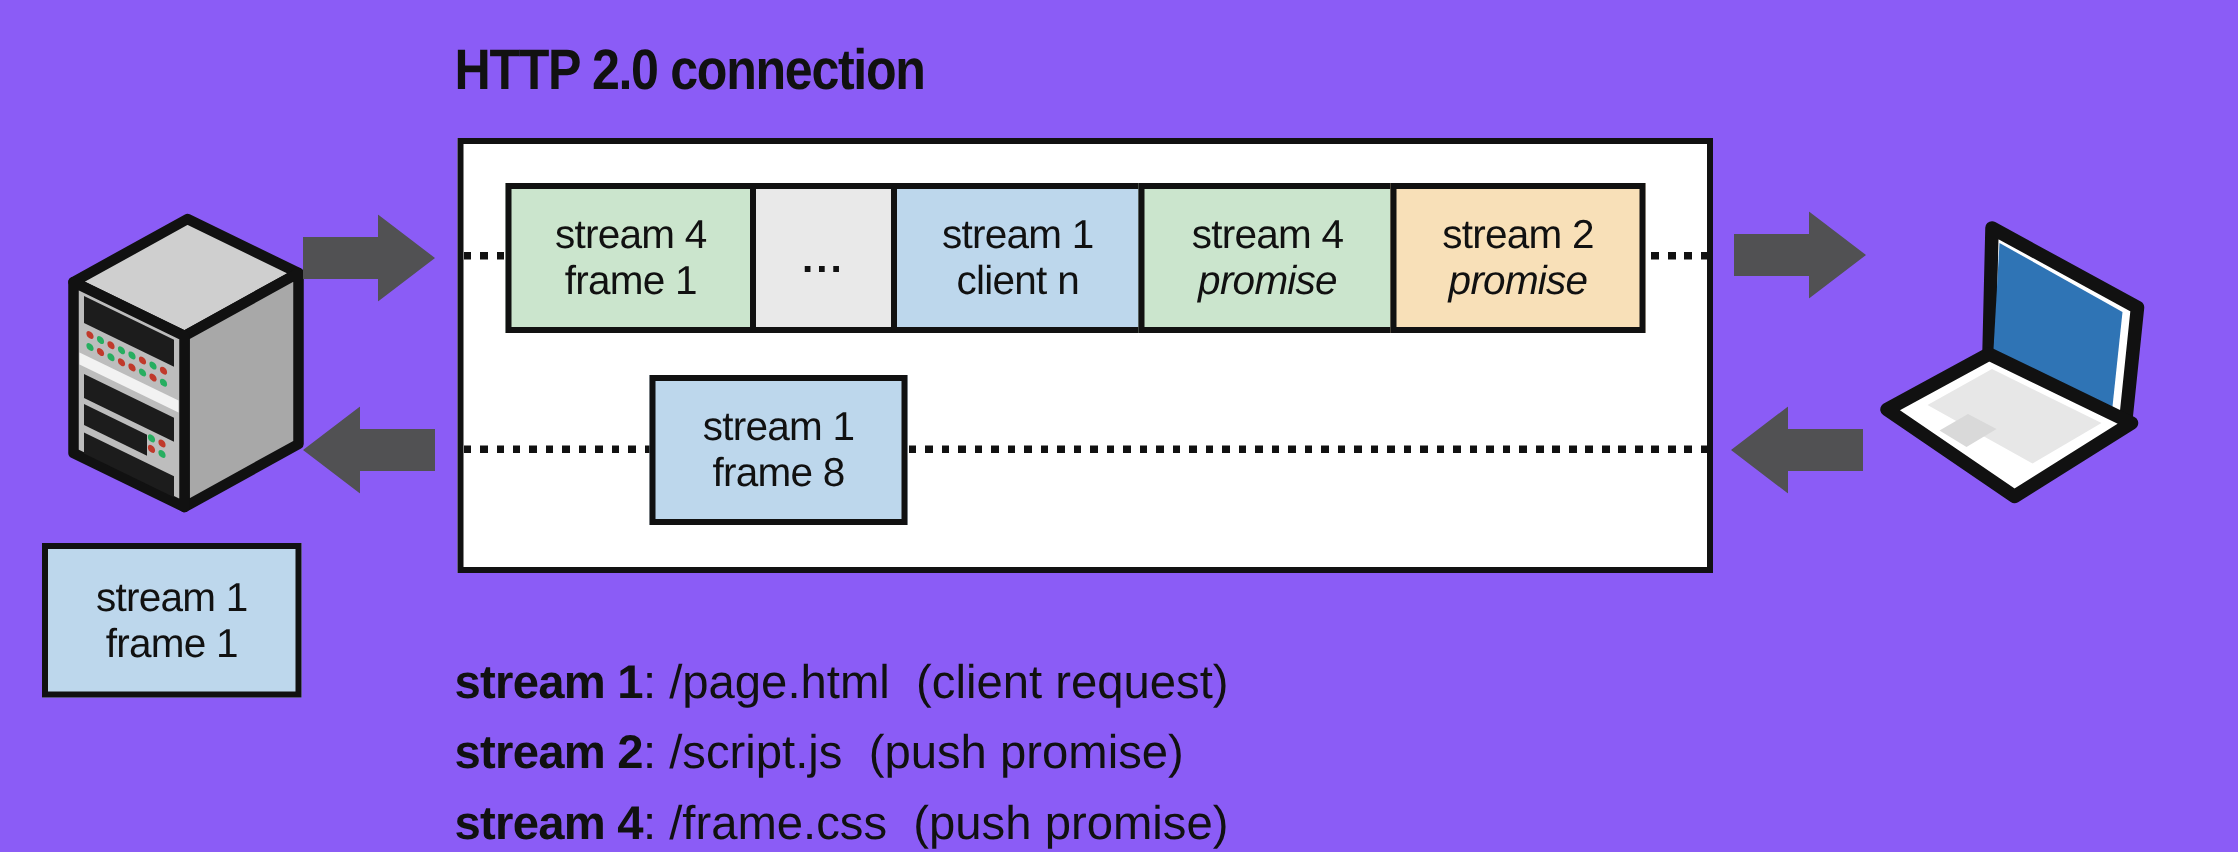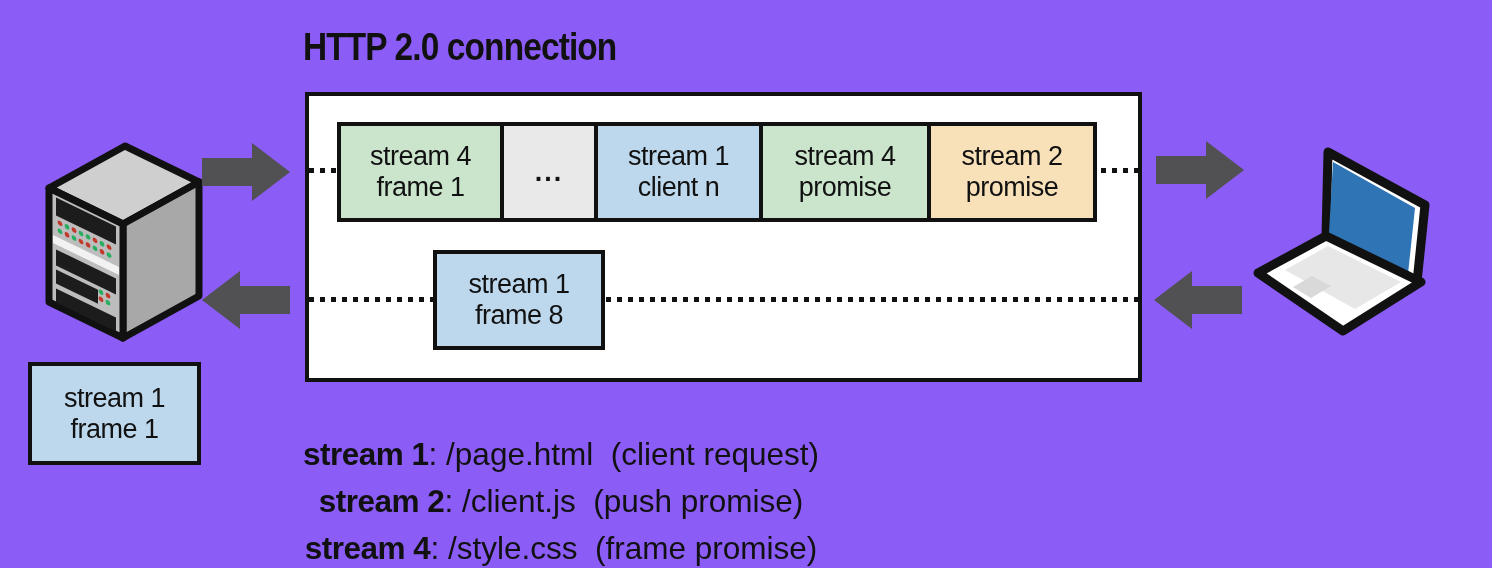--- a/index.html
+++ b/index.html
@@ -25,31 +25,31 @@
   .frame-row{
     position:absolute;left:28px;top:26px;display:flex;z-index:2;
   }
   .frame{
     border:4px solid #111;box-sizing:border-box;height:100px;
     display:flex;flex-direction:column;justify-content:center;align-items:center;
     font-size:27px;line-height:31px;letter-spacing:-.5px;text-align:center;
   }
   .frame + .frame{margin-left:-4px;}
   .f1{width:167px;} .f2{width:98px;} .f3{width:169px;} .f4{width:172px;} .f5{width:170px;}
-  .frame .it{}
+  .frame .it{font-style:italic;}
   .frame-return{
     position:absolute;left:124px;top:154px;width:172px;height:100px;z-index:2;
   }
   .frame-client{
     position:absolute;left:28px;top:362px;width:173px;height:103px;
   }
   .ellipsis-label{font-size:27px;font-weight:bold;letter-spacing:2px;}
   .icon{position:absolute;}
   .legend{position:absolute;left:303px;top:431px;font-size:31.5px;line-height:47px;}
-  .legend-line{white-space:pre;text-align:center;}
+  .legend-line{white-space:pre;}
   .legend-term{font-weight:bold;letter-spacing:-.5px;}
 </style>
 </head>
 <body>
 
 <div class="canvas">
 
   <div class="title">HTTP 2.0 connection</div>
 
   <svg class="icon" style="left:36px;top:124px" width="176" height="232" viewBox="0 0 176 232">
@@ -147,17 +147,17 @@
     <polygon points="85,14 182,67 174,144 83,98" fill="#ffffff" stroke="#111" stroke-width="9" stroke-linejoin="round"></polygon>
     <polygon points="90,24 172,70 165,136 86,95" fill="#2f74b5"></polygon>
 
     <polygon points="15,135 83,98 178,144 100,193" fill="#ffffff" stroke="#111" stroke-width="9" stroke-linejoin="round"></polygon>
     <polygon points="42,132 85,108 158,144 112,171" fill="#e7e7e7"></polygon>
     <polygon points="50,149 69,138 88,148 68,160" fill="#d9d9d9"></polygon>
   </svg>
 
   <div class="legend">
     <div class="legend-line"><span class="legend-term">stream 1</span><span>: /page.html  (client request)</span></div>
-    <div class="legend-line"><span class="legend-term">stream 2</span><span>: /client.js  (push promise)</span></div>
-    <div class="legend-line"><span class="legend-term">stream 4</span><span>: /style.css  (frame promise)</span></div>
+    <div class="legend-line"><span class="legend-term">stream 2</span><span>: /script.js  (push promise)</span></div>
+    <div class="legend-line"><span class="legend-term">stream 4</span><span>: /frame.css  (push promise)</span></div>
   </div>
 
 </div>
 
 </body></html>

